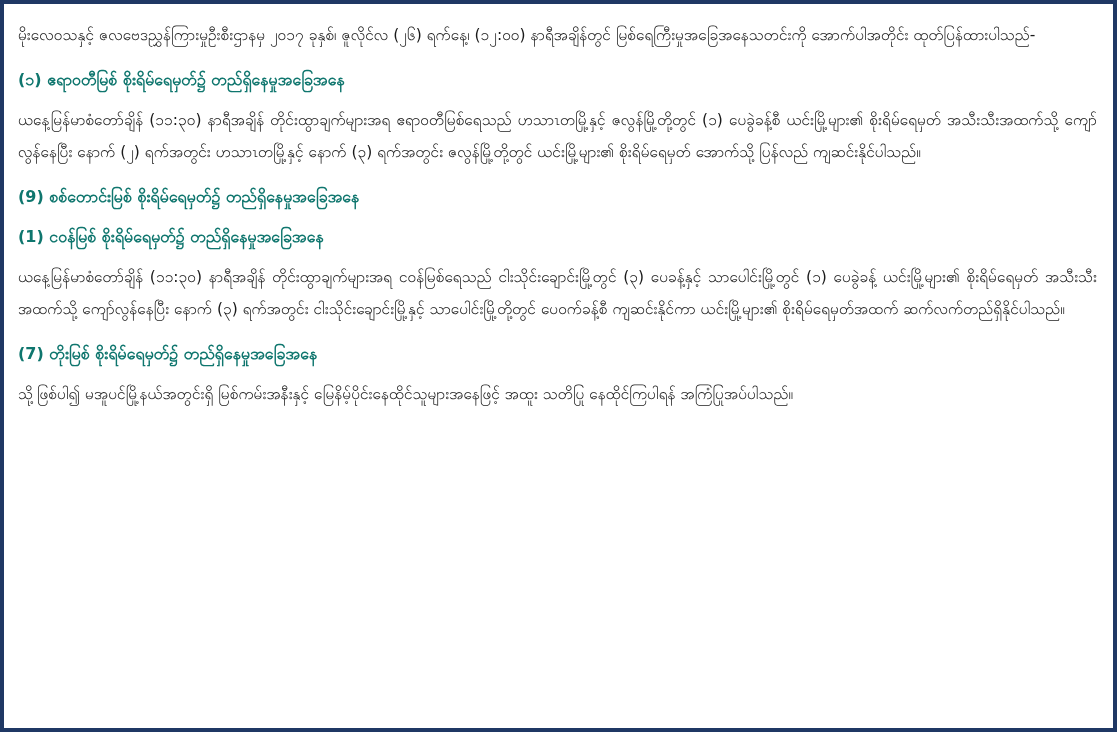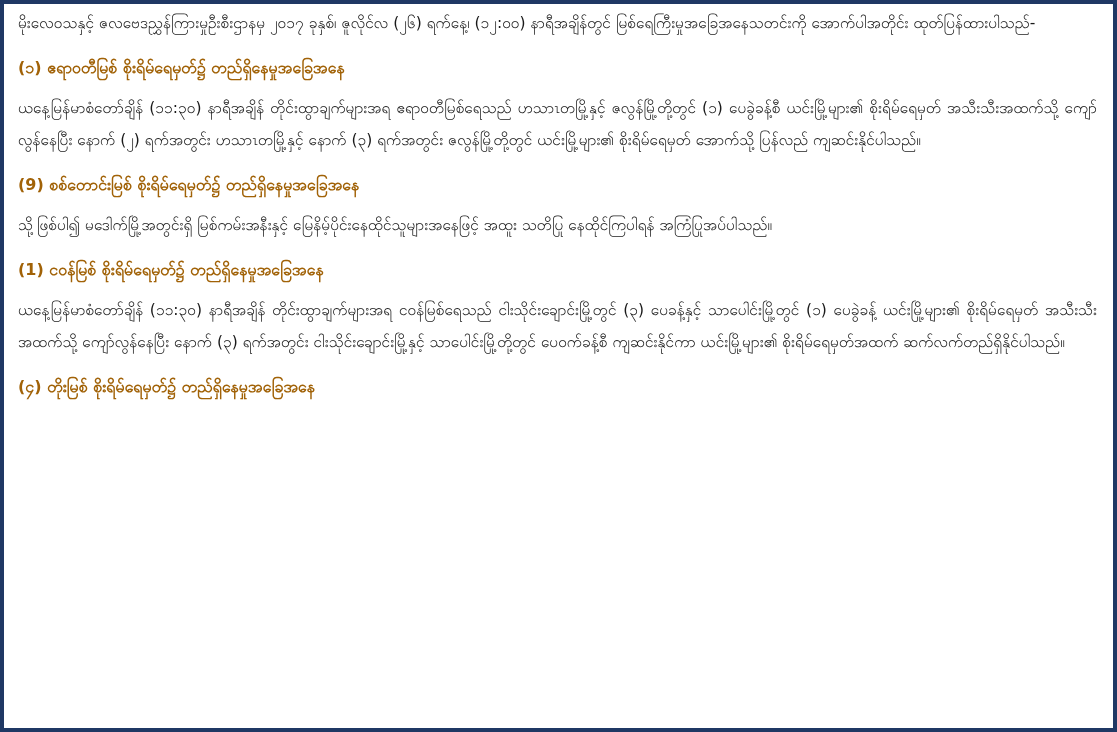--- a/index.html
+++ b/index.html
@@ -12,53 +12,53 @@
     height: 732px;
     box-sizing: border-box;
     border: 4px solid #1f3864;
     background: #ffffff;
     overflow: hidden;
     font-family: "DejaVu Sans", "Liberation Sans", sans-serif;
     color: #1a1a1a;
   }
   .content {
     box-sizing: border-box;
-    padding: 4px 16px 10px 14px;
+    padding: 16px 16px 10px 14px;
   }
   .intro,
   .body-para {
     font-size: 15.5px;
     line-height: 2.05;
     text-align: justify;
     margin: 0 0 13px 0;
   }
   .section-heading {
     font-size: 16px;
     font-weight: bold;
     line-height: 1.9;
     margin: 6px 0 10px 0;
-    color: #a16207;
+    color: #0f766e;
   }
   .body-para:last-child {
     margin-bottom: 0;
   }
 </style>
 </head>
 <body>
 
 <div class="page">
   <div class="content">
 
     <p class="intro">မိုးလေဝသနှင့် ဇလဗေဒညွှန်ကြားမှုဦးစီးဌာနမှ ၂၀၁၇ ခုနှစ်၊ ဇူလိုင်လ (၂၆) ရက်နေ့၊ (၁၂:၀၀) နာရီအချိန်တွင် မြစ်ရေကြီးမှုအခြေအနေသတင်းကို အောက်ပါအတိုင်း ထုတ်ပြန်ထားပါသည်-</p>
 
     <h2 class="section-heading">(၁) ဧရာဝတီမြစ် စိုးရိမ်ရေမှတ်၌ တည်ရှိနေမှုအခြေအနေ</h2>
     <p class="body-para">ယနေ့မြန်မာစံတော်ချိန် (၁၁:၃၀) နာရီအချိန် တိုင်းထွာချက်များအရ ဧရာဝတီမြစ်ရေသည် ဟသာၤတမြို့နှင့် ဇလွန်မြို့တို့တွင် (၁) ပေခွဲခန့်စီ ယင်းမြို့များ၏ စိုးရိမ်ရေမှတ် အသီးသီးအထက်သို့ ကျော်လွန်နေပြီး နောက် (၂) ရက်အတွင်း ဟသာၤတမြို့နှင့် နောက် (၃) ရက်အတွင်း ဇလွန်မြို့တို့တွင် ယင်းမြို့များ၏ စိုးရိမ်ရေမှတ် အောက်သို့ ပြန်လည် ကျဆင်းနိုင်ပါသည်။</p>
 
     <h2 class="section-heading">(9) စစ်တောင်းမြစ် စိုးရိမ်ရေမှတ်၌ တည်ရှိနေမှုအခြေအနေ</h2>
-    <p class="body-para">သို့ဖြစ်ပါ၍ မဒေါက်မြို့အတွင်းရှိ မြစ်ကမ်းအနီးနှင့် မြေနိမ့်ပိုင်းနေထိုင်သူများအနေဖြင့် အထူး သတိပြု နေထိုင်ကြပါရန် အကြံပြုအပ်ပါသည်။</p>
 
     <h2 class="section-heading">(1) ငဝန်မြစ် စိုးရိမ်ရေမှတ်၌ တည်ရှိနေမှုအခြေအနေ</h2>
     <p class="body-para">ယနေ့မြန်မာစံတော်ချိန် (၁၁:၃၀) နာရီအချိန် တိုင်းထွာချက်များအရ ငဝန်မြစ်ရေသည် ငါးသိုင်းချောင်းမြို့တွင် (၃) ပေခန့်နှင့် သာပေါင်းမြို့တွင် (၁) ပေခွဲခန့် ယင်းမြို့များ၏ စိုးရိမ်ရေမှတ် အသီးသီးအထက်သို့ ကျော်လွန်နေပြီး နောက် (၃) ရက်အတွင်း ငါးသိုင်းချောင်းမြို့နှင့် သာပေါင်းမြို့တို့တွင် ပေဝက်ခန့်စီ ကျဆင်းနိုင်ကာ ယင်းမြို့များ၏ စိုးရိမ်ရေမှတ်အထက် ဆက်လက်တည်ရှိနိုင်ပါသည်။</p>
 
-    <h2 class="section-heading">(၄) တိုးမြစ် စိုးရိမ်ရေမှတ်၌ တည်ရှိနေမှုအခြေအနေ</h2>
+    <h2 class="section-heading">(7) တိုးမြစ် စိုးရိမ်ရေမှတ်၌ တည်ရှိနေမှုအခြေအနေ</h2>
+    <p class="body-para">သို့ဖြစ်ပါ၍ မအူပင်မြို့နယ်အတွင်းရှိ မြစ်ကမ်းအနီးနှင့် မြေနိမ့်ပိုင်းနေထိုင်သူများအနေဖြင့် အထူး သတိပြု နေထိုင်ကြပါရန် အကြံပြုအပ်ပါသည်။</p>
 
   </div>
 </div>
 
 </body></html>

